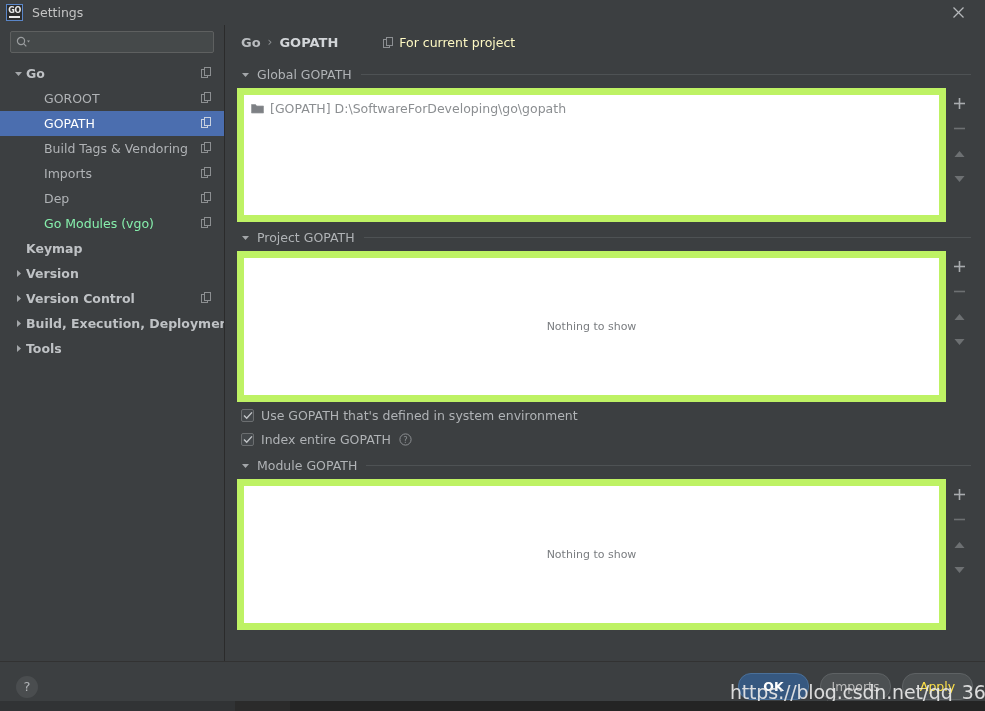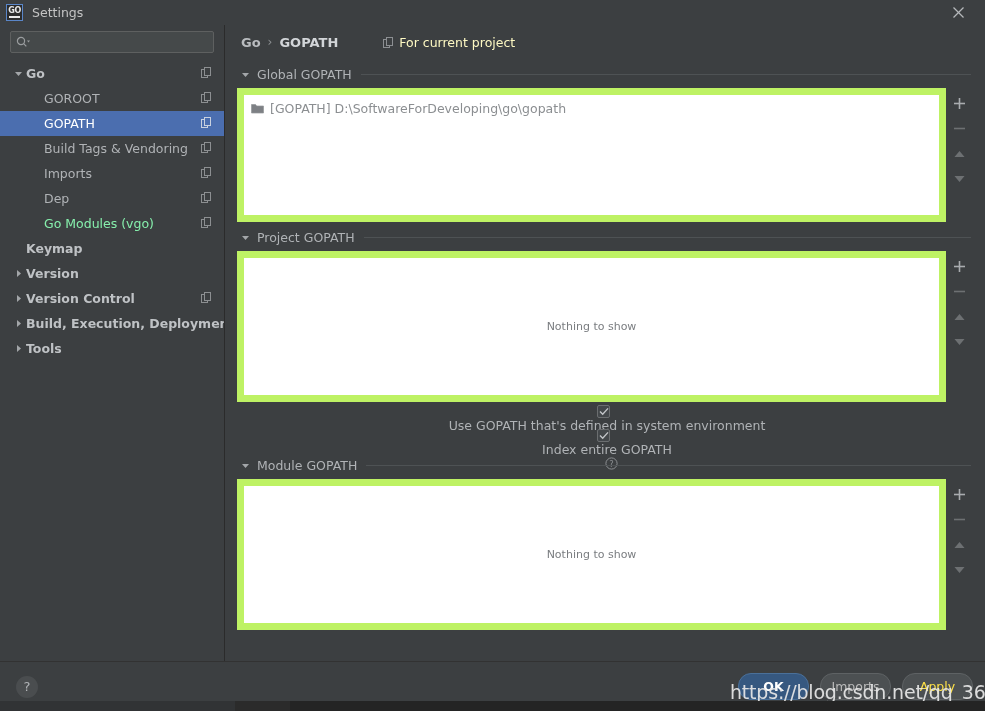--- a/index.html
+++ b/index.html
@@ -244,21 +244,20 @@
     cursor: pointer;
   }
   .tb-btn.dim { opacity: 0.45; }
 
   .checkrow {
     display: flex;
     align-items: center;
     height: 21px;
     padding-left: 6px;
     margin-top: 3px;
-    flex-direction: column;
   }
   .cbox {
     width: 13px; height: 13px;
     border: 1px solid #6b6e70;
     background: #43474a;
     border-radius: 2px;
     margin-right: 7px;
     flex: none;
     display: flex; align-items: center; justify-content: center;
   }

